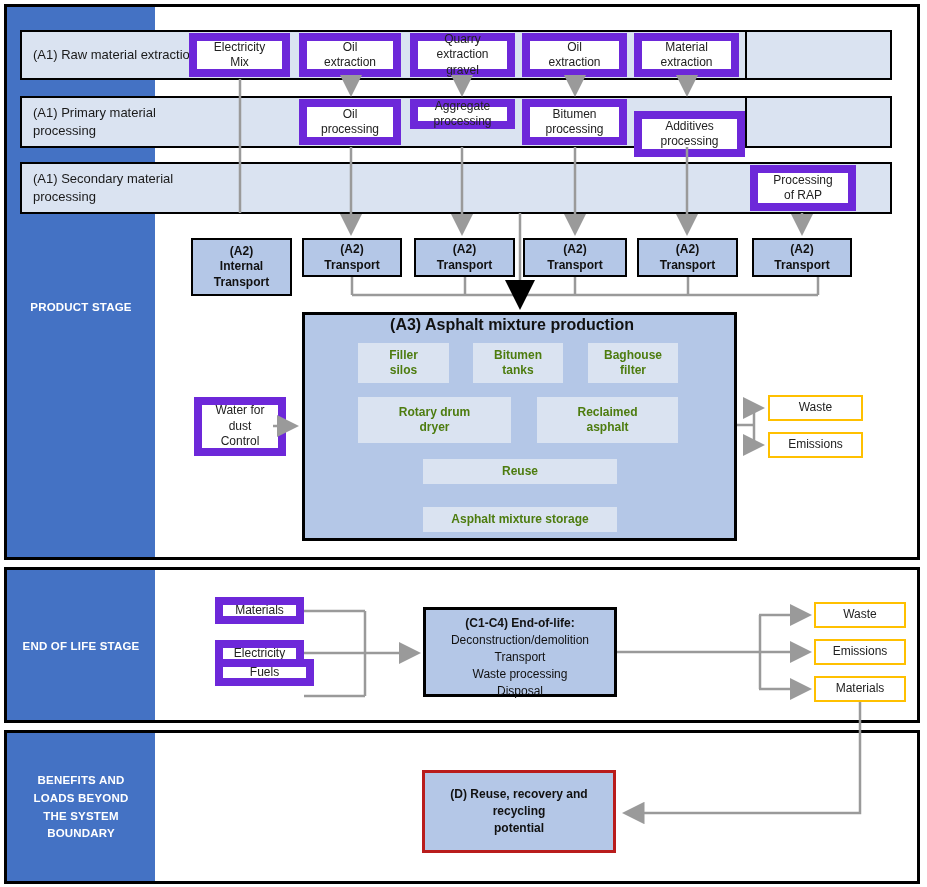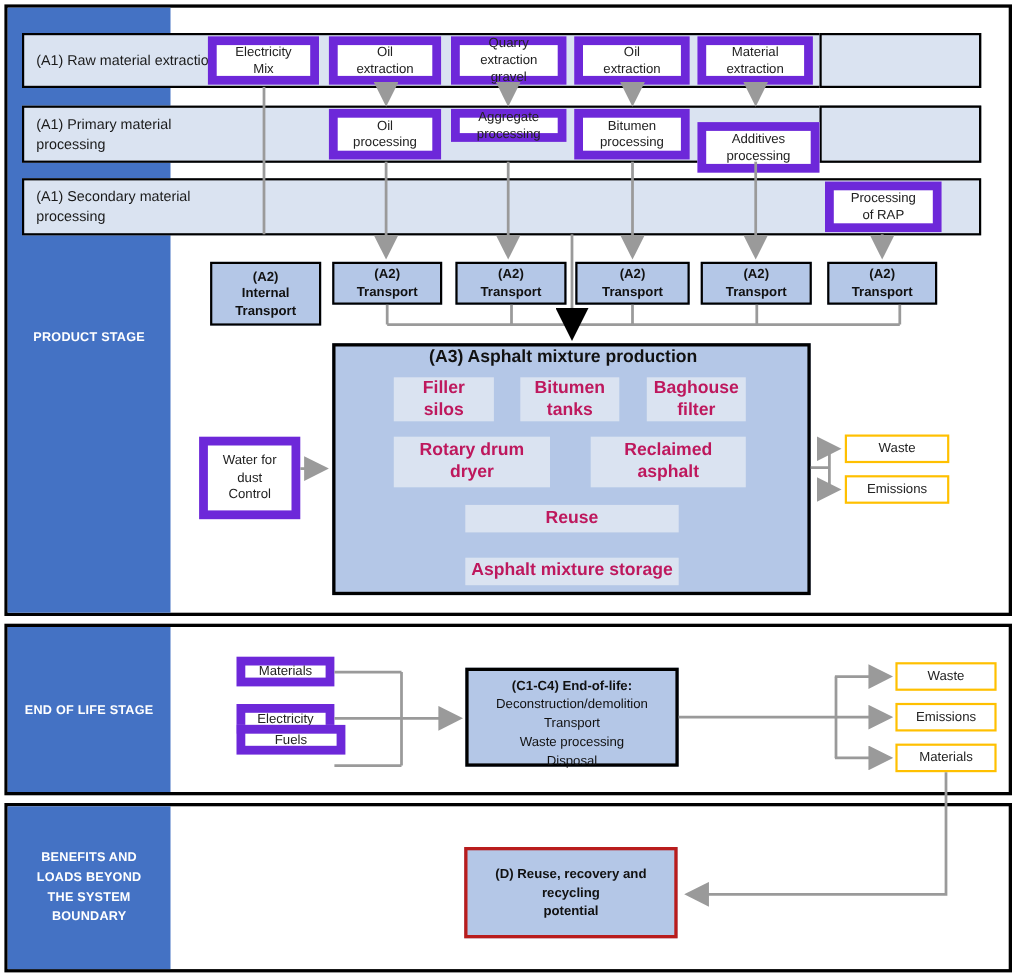--- a/index.html
+++ b/index.html
@@ -13,21 +13,21 @@
   .band{position:absolute;background:#DAE3F1;border:2px solid #000;display:flex;align-items:center}
   .bandlabel{font-size:13px;color:#1a1a1a;line-height:1.35;padding-left:11px;max-width:178px}
   .bandend{position:absolute;background:#DAE3F1;border:2px solid #000}
   .box{position:absolute;display:flex;align-items:center;justify-content:center;
        text-align:center;white-space:pre-line;line-height:1.28}
   .wbox{background:#fff;border:8px solid #6d28d9;font-size:12px;color:#222}
   .tbox{background:#B4C7E7;border:2px solid #000;font-weight:bold;font-size:12px;color:#111}
   .a3{position:absolute;background:#B4C7E7;border:3px solid #000}
   .a3title{position:absolute;left:302px;top:316px;width:420px;text-align:center;
            font-weight:bold;font-size:16px}
-  .abox{background:#DAE3F1;font-weight:bold;font-size:16px;color:#be185d}
+  .abox{background:#DAE3F1;font-weight:bold;font-size:12px;color:#4d7c0f}
   .ybox{background:#fff;border:2px solid #FFC000;font-size:12px;color:#222}
   .cbox{position:absolute;background:#B4C7E7;border:3px solid #000;text-align:center;
         font-size:12px;padding-top:5px;line-height:1.42}
   .cbox .t{font-weight:bold;white-space:pre-line}
   .cbox .s{white-space:pre-line}
   .dbox{position:absolute;background:#B4C7E7;border:3px solid #b91c1c;display:flex;align-items:center;
         justify-content:center;text-align:center;font-weight:bold;font-size:12px;
         white-space:pre-line;line-height:1.4}
   .overlay{position:absolute;left:0;top:0;pointer-events:none}
 </style>
@@ -101,28 +101,28 @@
 Transport</div>
 
   <div class="a3" style="left:302px;top:312px;width:435px;height:229px"></div>
   <div class="a3title">(A3) Asphalt mixture production</div>
   <div class="box abox" style="left:358px;top:343px;width:91px;height:40px">Filler
 silos</div>
   <div class="box abox" style="left:473px;top:343px;width:90px;height:40px">Bitumen
 tanks</div>
   <div class="box abox" style="left:588px;top:343px;width:90px;height:40px">Baghouse
 filter</div>
-  <div class="box abox" style="left:358px;top:397px;width:142px;height:46px">Rotary drum
+  <div class="box abox" style="left:358px;top:397px;width:153px;height:46px">Rotary drum
 dryer</div>
   <div class="box abox" style="left:537px;top:397px;width:141px;height:46px">Reclaimed
 asphalt</div>
   <div class="box abox" style="left:423px;top:459px;width:194px;height:25px">Reuse</div>
   <div class="box abox" style="left:423px;top:507px;width:194px;height:25px">Asphalt mixture storage</div>
 
-  <div class="box wbox" style="left:181px;top:397px;width:92px;height:75px">Water for
+  <div class="box wbox" style="left:194px;top:397px;width:92px;height:59px">Water for
 dust
 Control</div>
 
   <div class="box ybox" style="left:768px;top:395px;width:95px;height:26px">Waste</div>
   <div class="box ybox" style="left:768px;top:432px;width:95px;height:26px">Emissions</div>
 
   <div class="box wbox" style="left:215px;top:597px;width:89px;height:27px">Materials</div>
   <div class="box wbox" style="left:215px;top:640px;width:89px;height:27px">Electricity</div>
   <div class="box wbox" style="left:215px;top:659px;width:99px;height:27px">Fuels</div>
 

